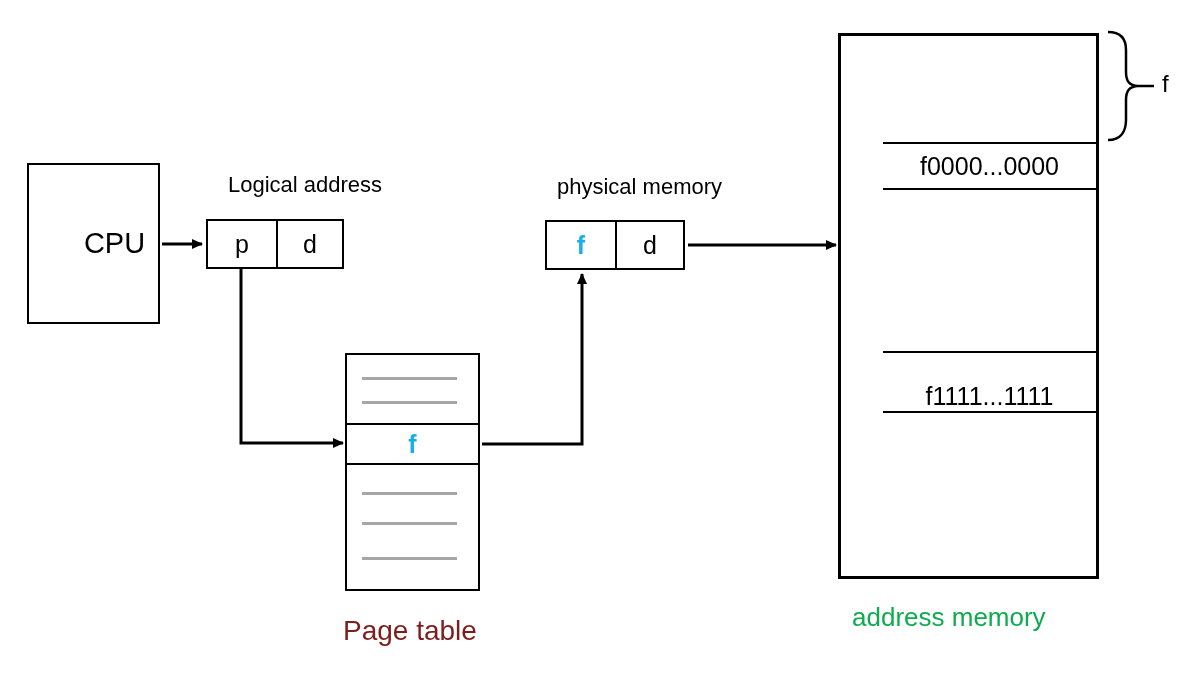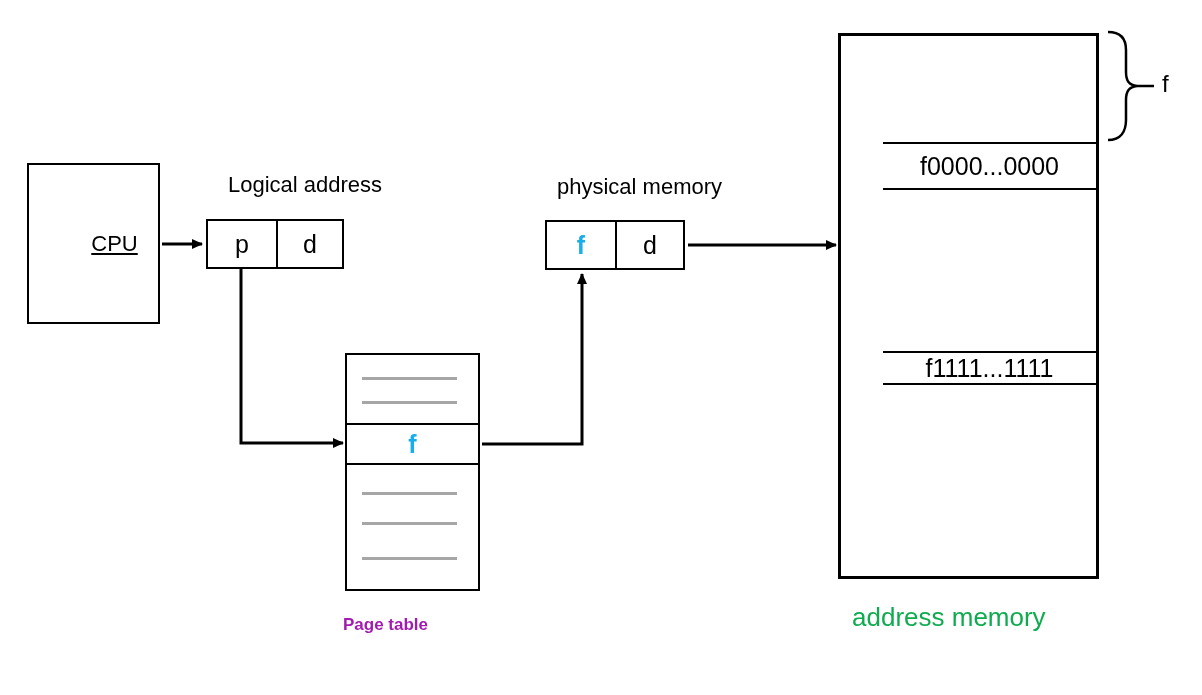--- a/index.html
+++ b/index.html
@@ -28,23 +28,22 @@
     border: 2.5px solid #000;
     background: #fff;
     display: flex;
     align-items: center;
     justify-content: center;
     padding-left: 42px;
   }
   .cpu-box {
     left: 27px; top: 163px;
     width: 133px; height: 161px;
-    font-size: 22px;
+    font-size: 29px;
     color: #000;
-    text-decoration: underline;
   }
   .addr-box {
     display: flex;
     align-items: stretch;
     justify-content: flex-start;
     padding: 0;
   }
   .pd-box { left: 206px; top: 219px; width: 138px; height: 50px; }
   .fd-box { left: 545px; top: 220px; width: 140px; height: 50px; }
   .addr-cell {
@@ -59,21 +58,21 @@
   .addr-cell.second { flex: 1; }
   .cyan { color: #18aee9; font-weight: 600; }
   .floating-label {
     position: absolute;
     white-space: nowrap;
     font-size: 22px;
     color: #000;
   }
   .label-logical { left: 228px; top: 172px; }
   .label-physical { left: 557px; top: 174px; }
-  .label-pagetable { left: 343px; top: 615px; font-size: 17px; color: #a21caf; font-weight: bold; }
+  .label-pagetable { left: 343px; top: 615px; font-size: 28px; color: #7f1d1d; }
   .label-memory { left: 852px; top: 602px; font-size: 26px; color: #0eab4f; }
   .label-brace-f { left: 1162px; top: 70px; font-size: 24px; }
   .page-table {
     left: 345px; top: 353px;
     width: 135px; height: 238px;
     display: block;
   }
   .pt-entry-line {
     position: absolute;
     left: 15px;
@@ -107,21 +106,21 @@
     display: flex;
     align-items: center;
     justify-content: center;
     font-size: 25px;
     color: #000;
   }
   .mem-row + .mem-row { border-top: 2.5px solid #000; }
   .mem-r1 { height: 106px; }
   .mem-r2 { height: 46px; }
   .mem-r3 { height: 163px; }
-  .mem-r4 { height: 32px; align-items: flex-end; }
+  .mem-r4 { height: 60px; align-items: flex-end; }
   .mem-r5 { flex: 1; }
 </style>
 </head>
 <body>
 
 <div id="stage">
 
   <svg id="overlay" viewBox="0 0 1202 695" xmlns="http://www.w3.org/2000/svg">
     <defs>
       <marker id="ah" markerUnits="userSpaceOnUse" markerWidth="14" markerHeight="12" refX="10" refY="5" orient="auto">

